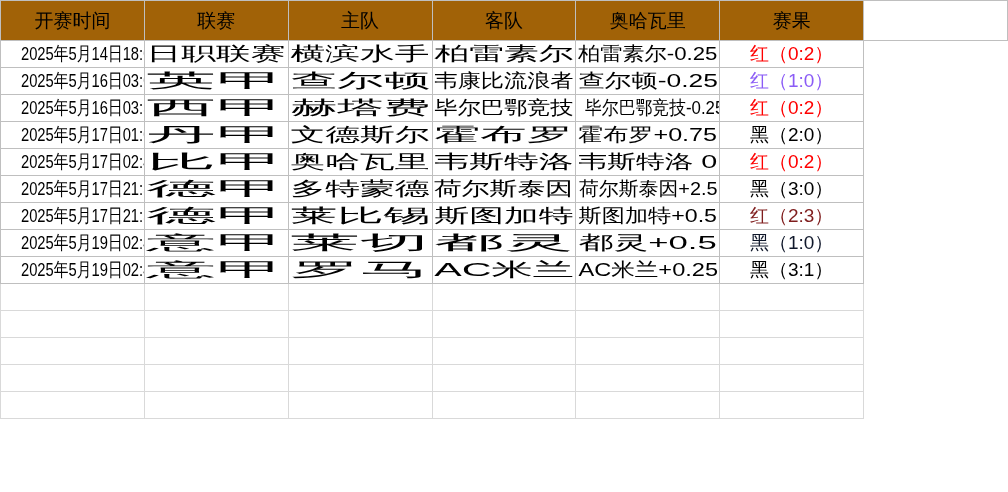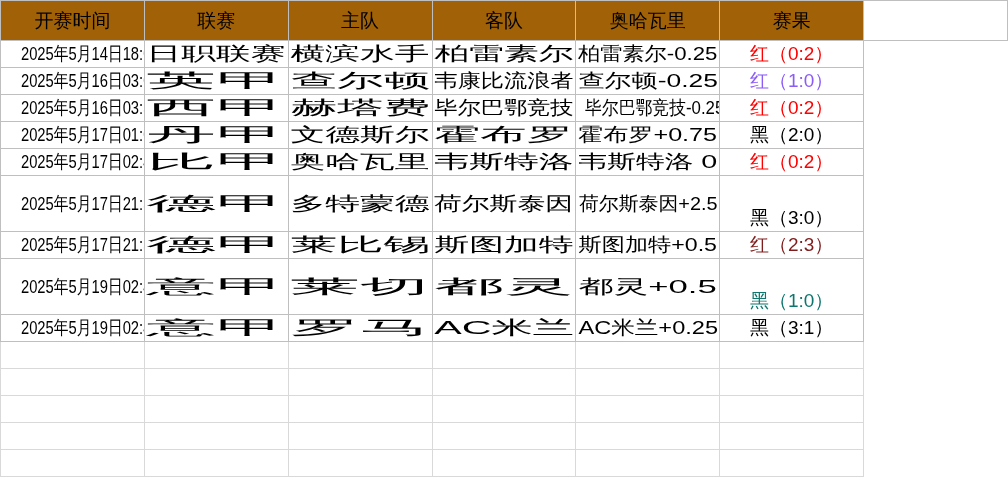--- a/index.html
+++ b/index.html
@@ -141,39 +141,39 @@
           <td class="handicap overflow-cell"><span class="overflow-text" style="transform: scaleX(1.51087);">韦斯特洛 0</span></td>
           <td class="result"><span class="res-wrap" style="color: rgb(255, 0, 0);">红（0:2）</span></td>
           <td class="tail" style="border: none;"></td>
         </tr>
         <tr>
           <td class="time"><span class="overflow-text" style="transform: scaleX(0.776536);">2025年5月17日21:30</span></td>
           <td class="league"><span class="overflow-text" style="transform: scaleX(3.65789);">德甲</span></td>
           <td class="home"><span class="overflow-text" style="transform: scaleX(1.82895);">多特蒙德</span></td>
           <td class="away overflow-cell"><span class="overflow-text" style="transform: scaleX(1.46316);">荷尔斯泰因</span></td>
           <td class="handicap overflow-cell"><span class="overflow-text" style="transform: scaleX(1.04511);">荷尔斯泰因+2.5</span></td>
-          <td class="result"><span class="res-wrap" style="color: rgb(0, 0, 0); margin-top: 29px;">黑（3:0）</span></td>
+          <td class="result"><span class="res-wrap" style="color: rgb(0, 0, 0);">黑（3:0）</span></td>
           <td class="tail" style="border: none;"></td>
         </tr>
         <tr>
           <td class="time"><span class="overflow-text" style="transform: scaleX(0.776536);">2025年5月17日21:30</span></td>
           <td class="league"><span class="overflow-text" style="transform: scaleX(3.65789);">德甲</span></td>
           <td class="home"><span class="overflow-text" style="transform: scaleX(2.4386);">莱比锡</span></td>
           <td class="away overflow-cell"><span class="overflow-text" style="transform: scaleX(1.82895);">斯图加特</span></td>
           <td class="handicap overflow-cell"><span class="overflow-text" style="transform: scaleX(1.2193);">斯图加特+0.5</span></td>
           <td class="result"><span class="res-wrap" style="color: #7f1d1d;">红（2:3）</span></td>
           <td class="tail" style="border: none;"></td>
         </tr>
         <tr>
           <td class="time"><span class="overflow-text" style="transform: scaleX(0.776536);">2025年5月19日02:45</span></td>
           <td class="league"><span class="overflow-text" style="transform: scaleX(3.65789);">意甲</span></td>
           <td class="home"><span class="overflow-text" style="transform: scaleX(3.65789);">莱切</span></td>
           <td class="away overflow-cell"><span class="overflow-text" style="transform: scaleX(3.65789);">都灵</span></td>
           <td class="handicap overflow-cell"><span class="overflow-text" style="transform: scaleX(1.82895);">都灵+0.5</span></td>
-          <td class="result"><span class="res-wrap" style="color: #0f766e; margin-top: 29px;">黑（1:0）</span></td>
+          <td class="result"><span class="res-wrap" style="color: #0f172a;">黑（1:0）</span></td>
           <td class="tail" style="border: none;"></td>
         </tr>
         <tr>
           <td class="time"><span class="overflow-text" style="transform: scaleX(0.776536);">2025年5月19日02:45</span></td>
           <td class="league"><span class="overflow-text" style="transform: scaleX(3.65789);">意甲</span></td>
           <td class="home"><span class="overflow-text" style="transform: scaleX(3.65789);">罗马</span></td>
           <td class="away overflow-cell"><span class="overflow-text" style="transform: scaleX(2.17188);">AC米兰</span></td>
           <td class="handicap overflow-cell"><span class="overflow-text" style="transform: scaleX(1.24107);">AC米兰+0.25</span></td>
           <td class="result"><span class="res-wrap" style="color: rgb(0, 0, 0);">黑（3:1）</span></td>
           <td class="tail" style="border: none;"></td>

